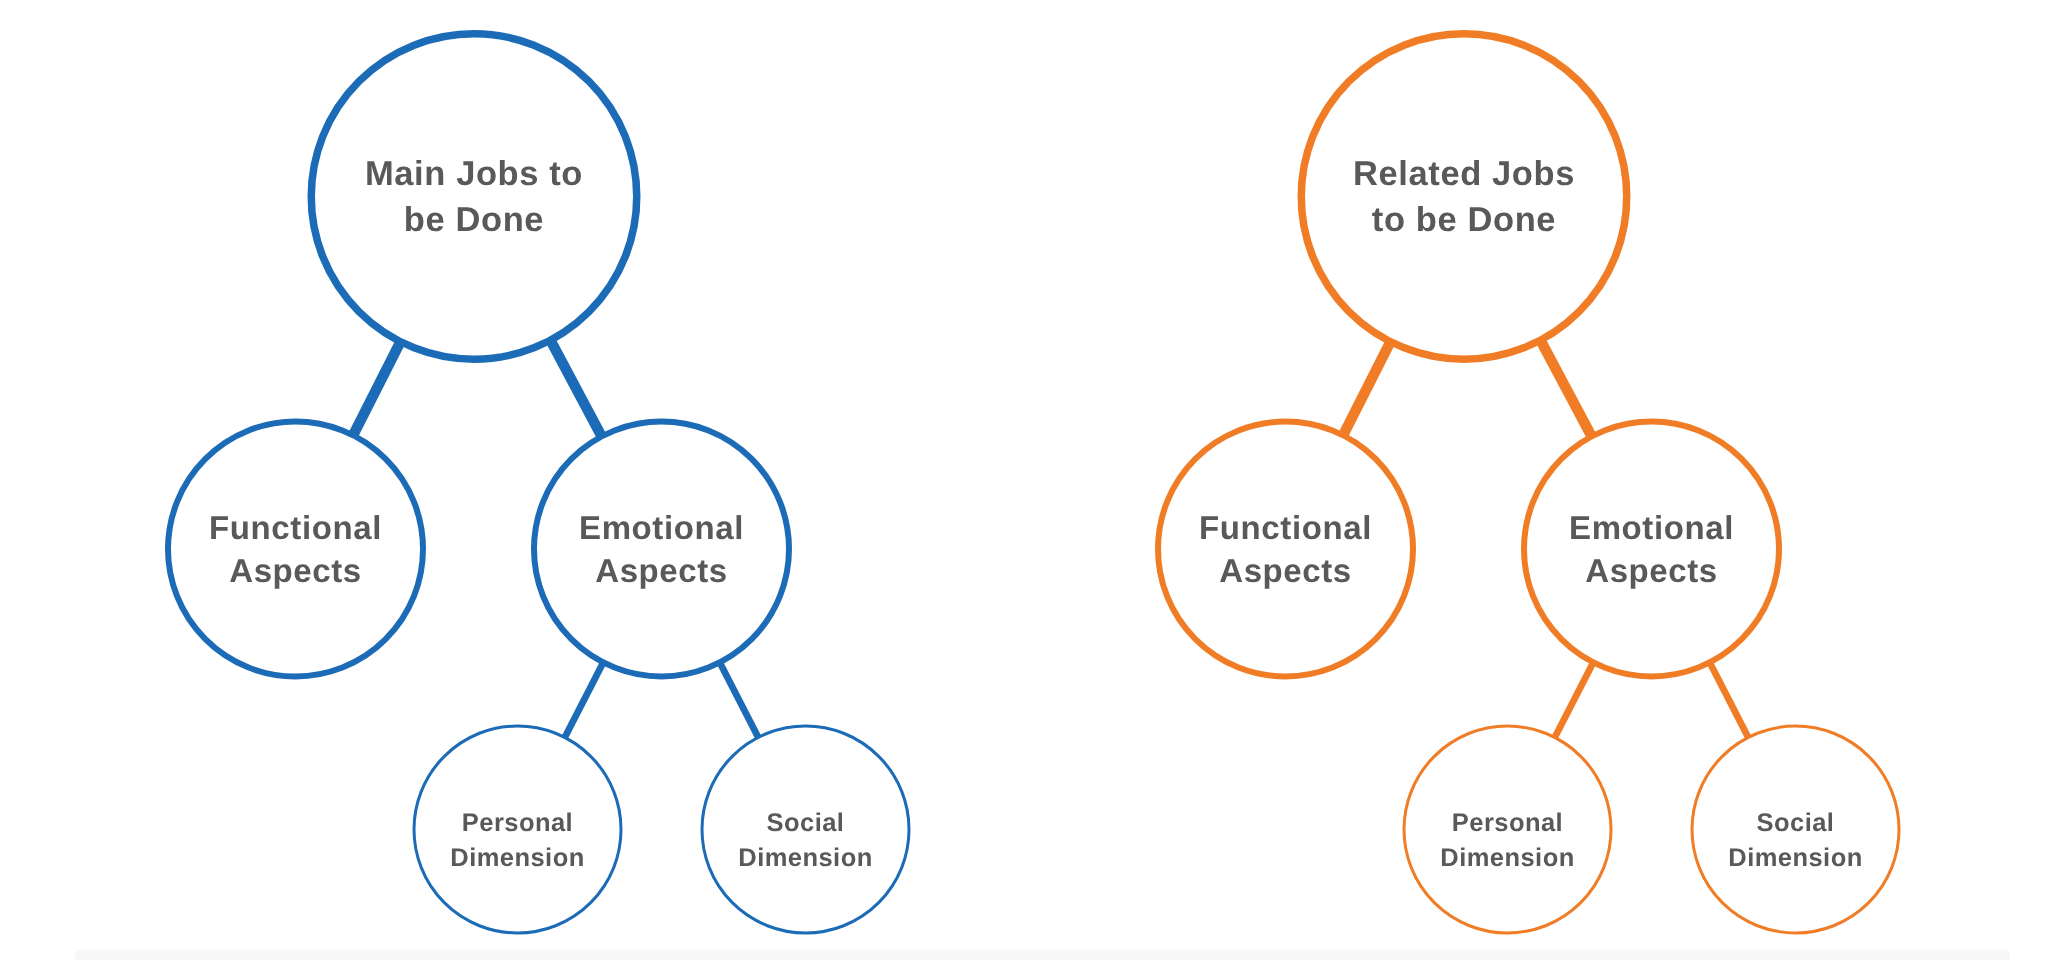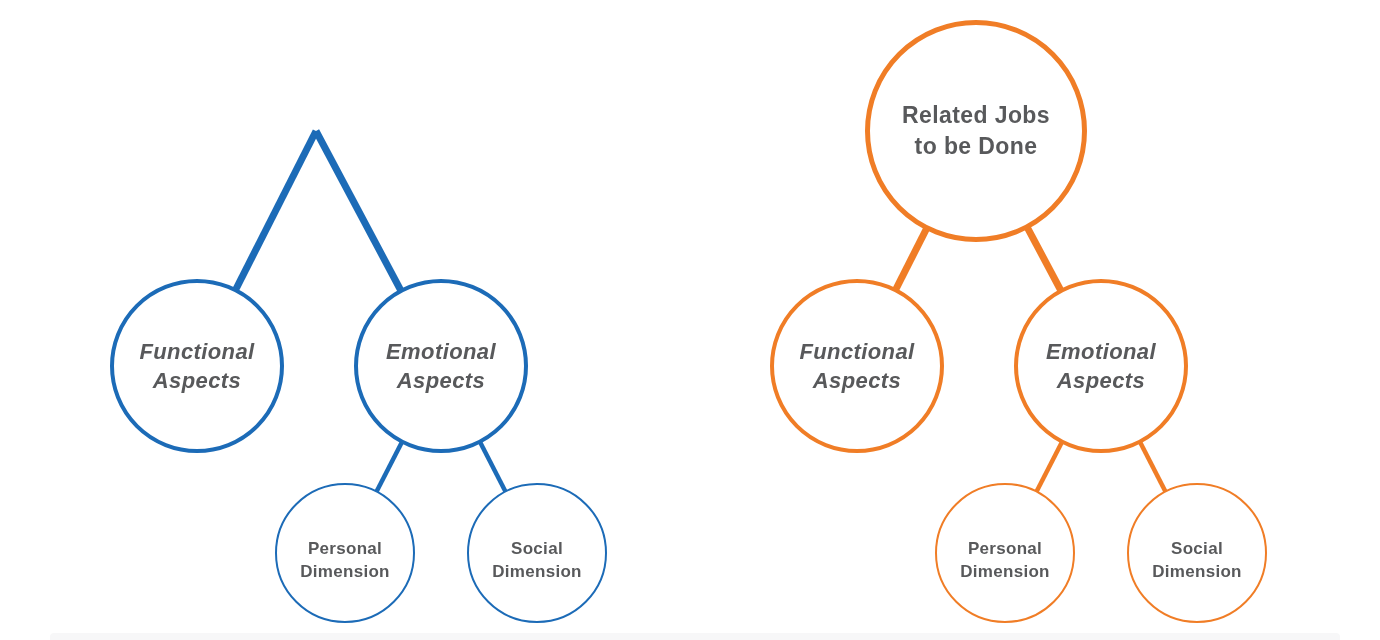--- a/index.html
+++ b/index.html
@@ -43,21 +43,21 @@
   }
   .node.blue{border-color:var(--blue);}
   .node.orange{border-color:var(--orange);}
   .lbl{
     display:block;
     color:var(--label-text);
     font-weight:700;
     line-height:1.33;
   }
   .root  .lbl{font-size:23px; max-width:158px; letter-spacing:0.4px;}
-  .mid   .lbl{font-size:22px; max-width:132px; letter-spacing:0.4px;font-style:italic;}
+  .mid   .lbl{font-size:22px; max-width:132px; letter-spacing:0.4px;}
   .leaf  .lbl{font-size:17px; max-width:102px; letter-spacing:0.3px;margin-top:16px;}
   .bottom-strip{
     position:absolute;
     left:50px;
     right:40px;
     bottom:0;
     height:7px;
     background:var(--bottom-strip);
     border-radius:4px 4px 0 0;
   }
@@ -75,20 +75,23 @@
       <line class="w4" x1="441" y1="366" x2="537" y2="553"></line>
     </g>
     <g class="links-orange">
       <line class="w7" x1="976" y1="131" x2="857" y2="366"></line>
       <line class="w7" x1="976" y1="131" x2="1101" y2="366"></line>
       <line class="w4" x1="1101" y1="366" x2="1005" y2="553"></line>
       <line class="w4" x1="1101" y1="366" x2="1197" y2="553"></line>
     </g>
   </svg>
 
+  <div class="node root blue" style="left:205px;top:20px;width:222px;height:222px;border-width:5px;">
+    <span class="lbl">Main Jobs to be Done</span>
+  </div>
 
   <div class="node mid blue" style="left:110px;top:279px;width:174px;height:174px;border-width:4px;">
     <span class="lbl">Functional Aspects</span>
   </div>
 
   <div class="node mid blue" style="left:354px;top:279px;width:174px;height:174px;border-width:4px;">
     <span class="lbl">Emotional Aspects</span>
   </div>
 
   <div class="node leaf blue" style="left:275px;top:483px;width:140px;height:140px;border-width:2px;">

